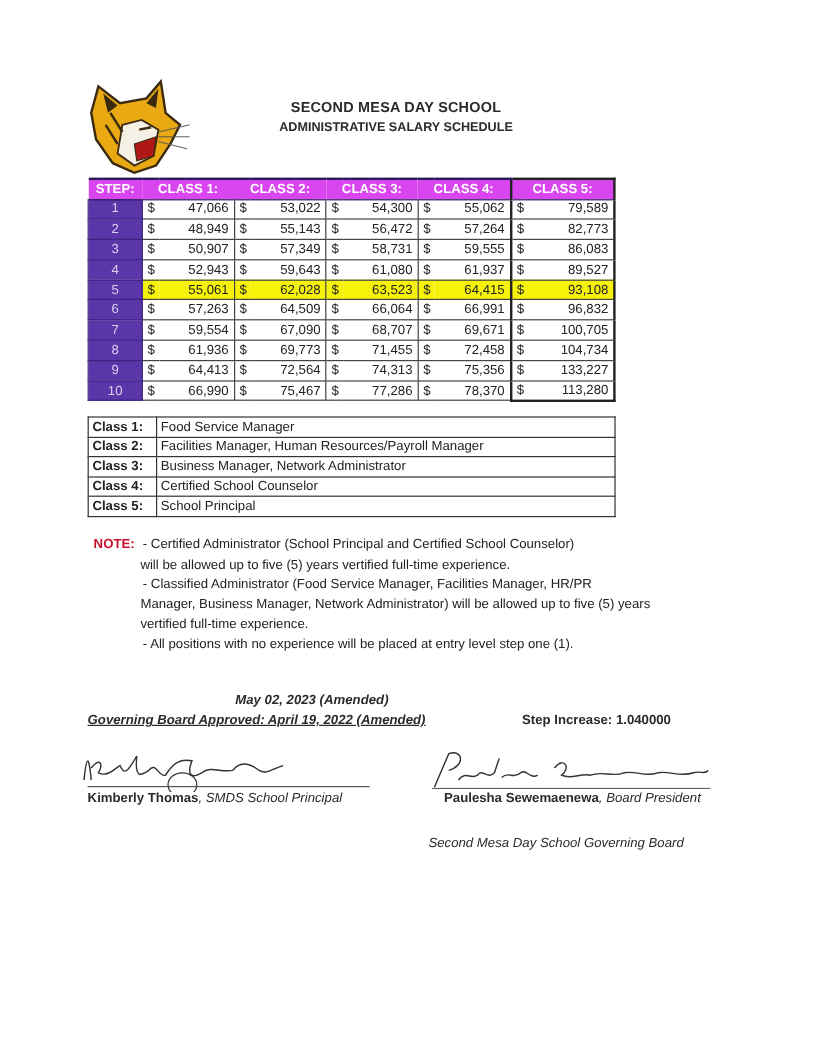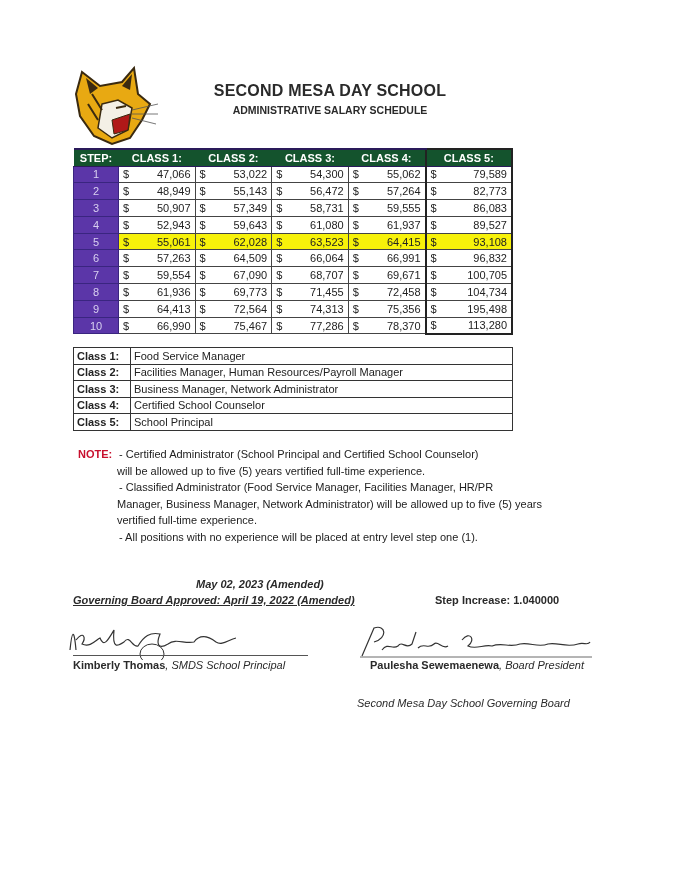--- a/index.html
+++ b/index.html
@@ -2,26 +2,26 @@
 <html><head>
 <meta charset="utf-8">
 <style>
   * { box-sizing: border-box; margin: 0; padding: 0; }
   html, body { width: 681px; height: 886px; background: #ffffff; }
   body { position: relative; font-family: "Liberation Sans", "DejaVu Sans", sans-serif; color: #1a1a1a; overflow: hidden; }
 
   .logo { position: absolute; left: 72px; top: 64px; width: 90px; height: 82px; }
 
   .title-block { position: absolute; left: 180px; top: 82px; width: 300px; text-align: center; }
-  .title-main { font-size: 16px; font-weight: bold; color: #2a2a2a; letter-spacing: 0.2px; }
+  .title-main { font-size: 12px; font-weight: bold; color: #2a2a2a; letter-spacing: 0.2px; }
   .title-sub { font-size: 10.5px; font-weight: bold; color: #2a2a2a; margin-top: 4px; }
   .title-year { font-size: 10.5px; font-weight: bold; color: #2a2a2a; margin-top: 4px; }
 
   table.salary { position: absolute; left: 73px; top: 148px; width: 440px; border-collapse: collapse; font-size: 11px; }
-  table.salary th { background: #14532d; color: #ffffff; font-weight: bold; height: 17px; font-size: 11px; border-top: 2px solid #2a1a5a; border-bottom: 1px solid #2a1a5a; }
+  table.salary th { background: #d946ef; color: #ffffff; font-weight: bold; height: 17px; font-size: 11px; border-top: 2px solid #2a1a5a; border-bottom: 1px solid #2a1a5a; }
   table.salary th.step-h { width: 45px; }
   table.salary th.class5-h { border-left: 2px solid #222; border-right: 2px solid #222; border-top: 2px solid #222; }
   table.salary td { height: 16.8px; border: 1px solid #444; padding: 0 4px; color: #222; }
   table.salary td.step { background: #5b36a8; color: #d8d0f0; text-align: center; border-color: #3a2580; }
   table.salary td.dol { width: 14px; border-right: none; text-align: left; padding-right: 0; }
   table.salary td.val { border-left: none; text-align: right; }
   table.salary tr.hl td.dol, table.salary tr.hl td.val { background: #f7f20a; }
   table.salary td.c5d { border-left: 2px solid #222; }
   table.salary td.c5v { border-right: 2px solid #222; }
   table.salary tr:last-child td.c5d, table.salary tr:last-child td.c5v { border-bottom: 2px solid #222; }
@@ -192,21 +192,21 @@
         <td class="step">9</td>
         <td class="dol">$</td>
         <td class="val">64,413</td>
         <td class="dol">$</td>
         <td class="val">72,564</td>
         <td class="dol">$</td>
         <td class="val">74,313</td>
         <td class="dol">$</td>
         <td class="val">75,356</td>
         <td class="dol c5d">$</td>
-        <td class="val c5v">195,498</td>
+        <td class="val c5v">133,227</td>
       </tr>
       <tr>
         <td class="step">10</td>
         <td class="dol">$</td>
         <td class="val">66,990</td>
         <td class="dol">$</td>
         <td class="val">75,467</td>
         <td class="dol">$</td>
         <td class="val">77,286</td>
         <td class="dol">$</td>

